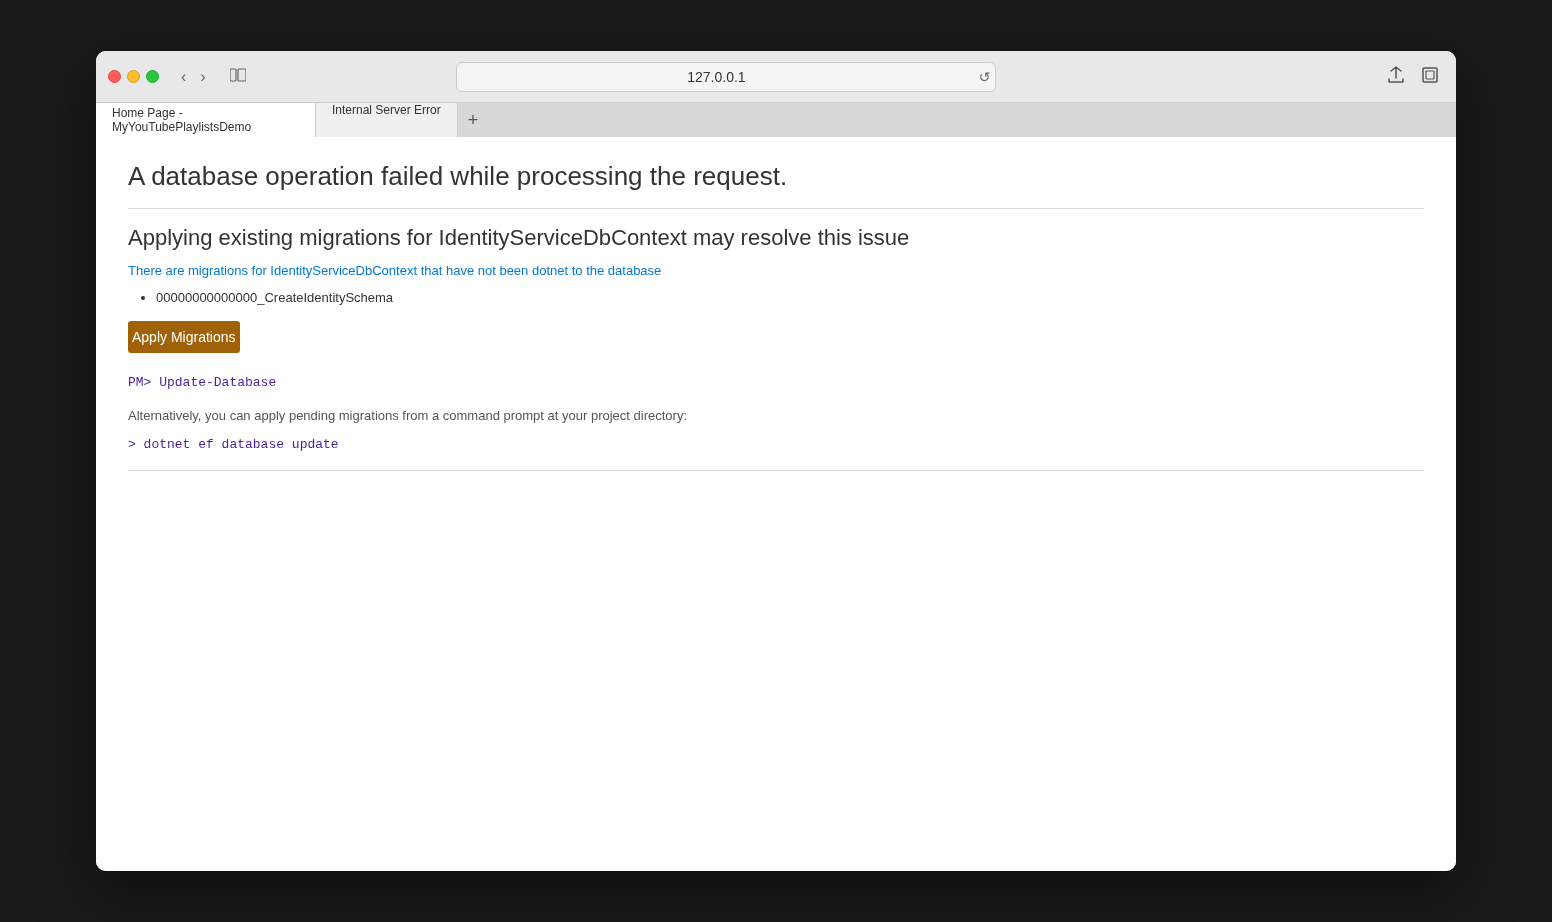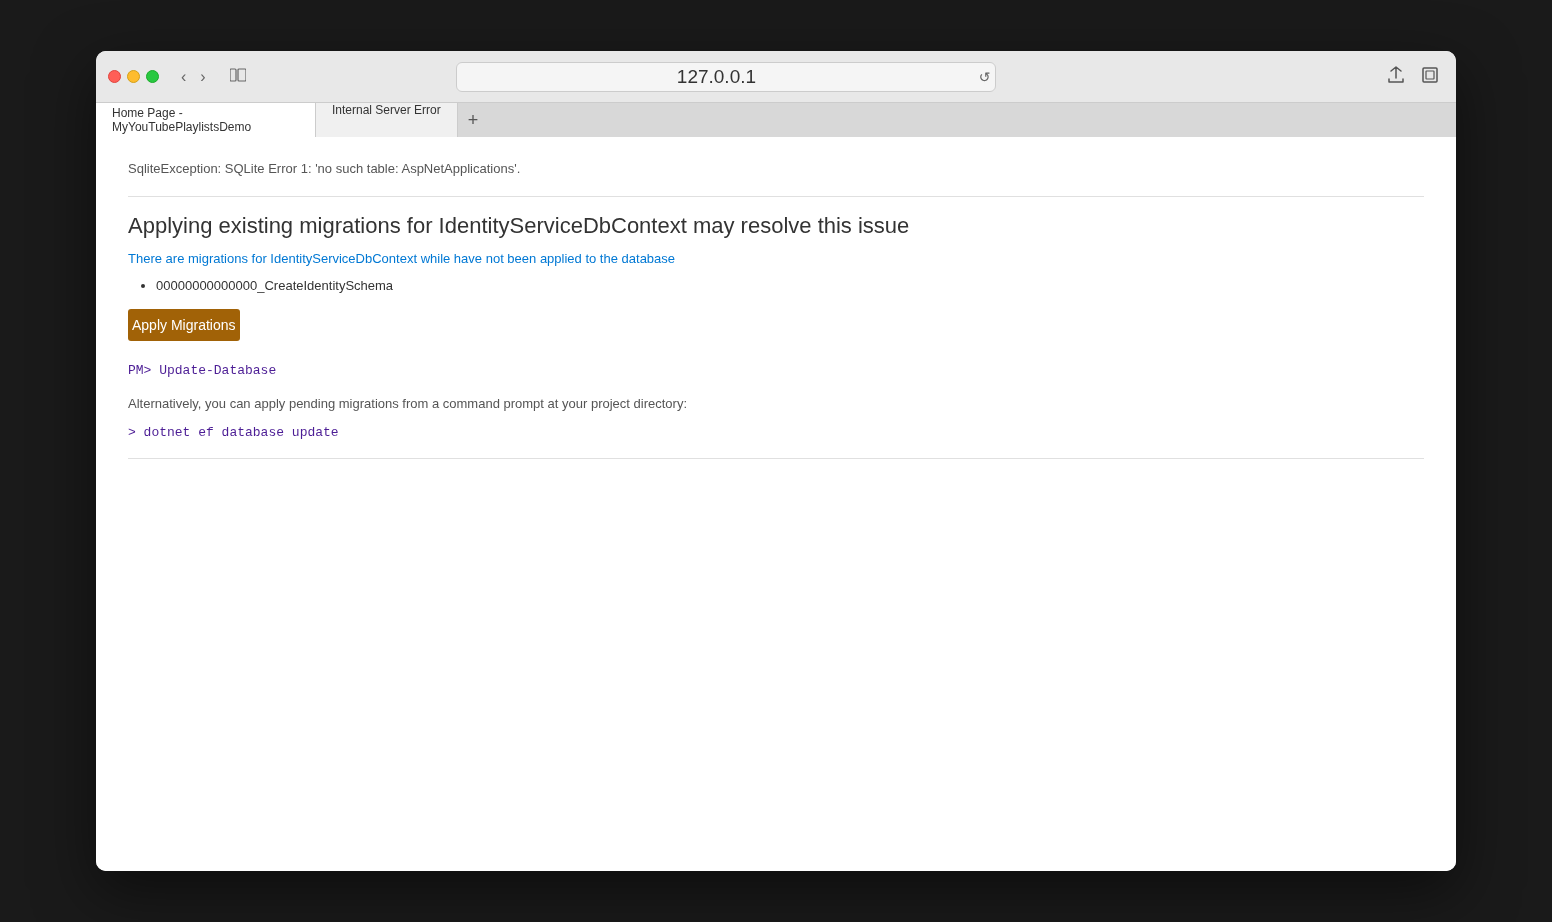--- a/index.html
+++ b/index.html
@@ -83,21 +83,21 @@
       margin: 0 auto;
       position: relative;
     }
 
     .address-input {
       width: 100%;
       height: 30px;
       border: 1px solid #ccc;
       border-radius: 6px;
       padding: 0 32px 0 12px;
-      font-size: 19px;
+      font-size: 14px;
       background: #f5f5f5;
       color: #333;
       text-align: center;
       outline: none;
     }
 
     .reload-btn {
       position: absolute;
       right: 6px;
       top: 50%;
@@ -292,26 +292,26 @@
     <div class="tab active">
       <span>Home Page - MyYouTubePlaylistsDemo</span>
     </div>
     <div class="tab-active-2">
       <span>Internal Server Error</span>
     </div>
     <button class="tab-new-btn">+</button>
   </div>
 
   <div class="page-content">
-    <p class="error-exception">SqliteException: SQLite Error 1: 'no such table: AspNetApplications'.</p>
+    <h1 class="error-title">A database operation failed while processing the request.</h1>
 
     <hr class="divider">
 
     <h2 class="section-title">Applying existing migrations for IdentityServiceDbContext may resolve this issue</h2>
-    <p class="migrations-info">There are migrations for IdentityServiceDbContext while have not been applied to the database</p>
+    <p class="migrations-info">There are migrations for IdentityServiceDbContext that have not been dotnet to the database</p>
 
     <ul class="migrations-list">
       <li>00000000000000_CreateIdentitySchema</li>
     </ul>
 
     <button class="apply-btn">Apply Migrations</button>
 
     <div class="code-block">PM&gt; Update-Database</div>
 
     <p class="info-text">Alternatively, you can apply pending migrations from a command prompt at your project directory:</p>

